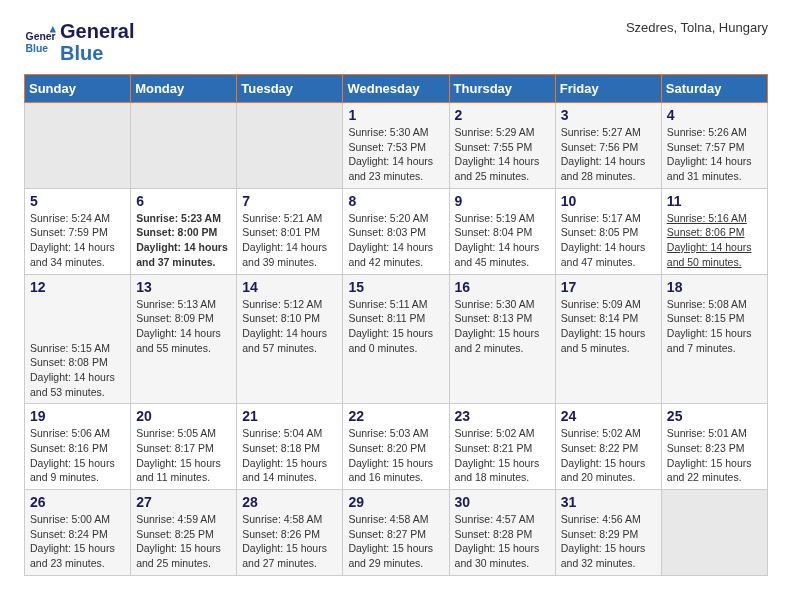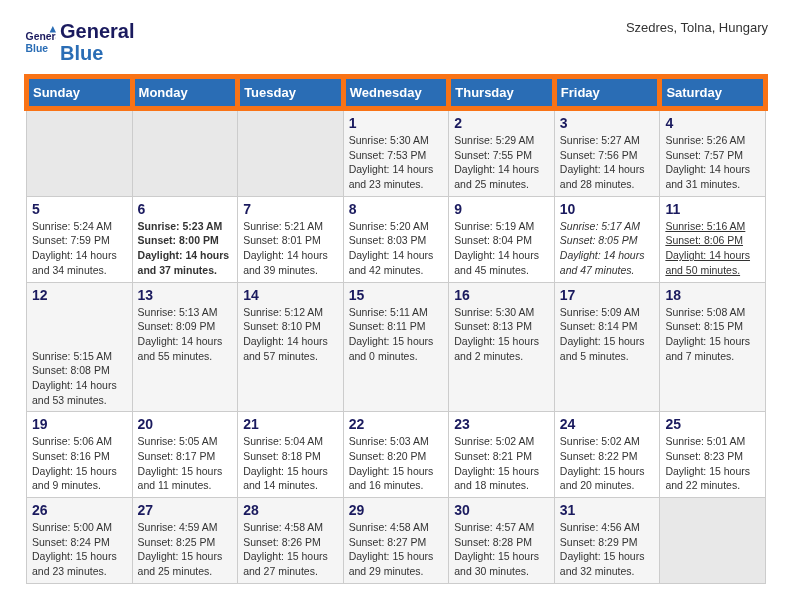--- a/index.html
+++ b/index.html
@@ -44,21 +44,21 @@
     }
     thead tr {
       background: #2a6db5;
       color: #fff;
     }
     thead th {
       padding: 6px 4px;
       text-align: left;
       font-size: 13px;
       font-weight: bold;
-      border: 5px solid #f97316;
+      border: 1px solid #f97316;
     }
     tbody tr {
       vertical-align: top;
     }
     tbody tr:nth-child(odd) {
       background: #f5f5f5;
     }
     tbody tr:nth-child(even) {
       background: #fff;
     }
@@ -182,21 +182,21 @@
         </td>
         <td>
           <span class="day-number">9</span>
           <div class="cell-text" style="white-space: pre-line;">Sunrise: 5:19 AM
 Sunset: 8:04 PM
 Daylight: 14 hours
 and 45 minutes.</div>
         </td>
         <td>
           <span class="day-number">10</span>
-          <div class="cell-text" style="white-space: pre-line; font-style: italic;">Sunrise: 5:17 AM
+          <div class="cell-text" style="white-space: pre-line;">Sunrise: 5:17 AM
 Sunset: 8:05 PM
 Daylight: 14 hours
 and 47 minutes.</div>
         </td>
         <td>
           <span class="day-number">11</span>
           <div class="cell-text" style="white-space: pre-line; text-decoration: underline;">Sunrise: 5:16 AM
 Sunset: 8:06 PM
 Daylight: 14 hours
 and 50 minutes.</div>

